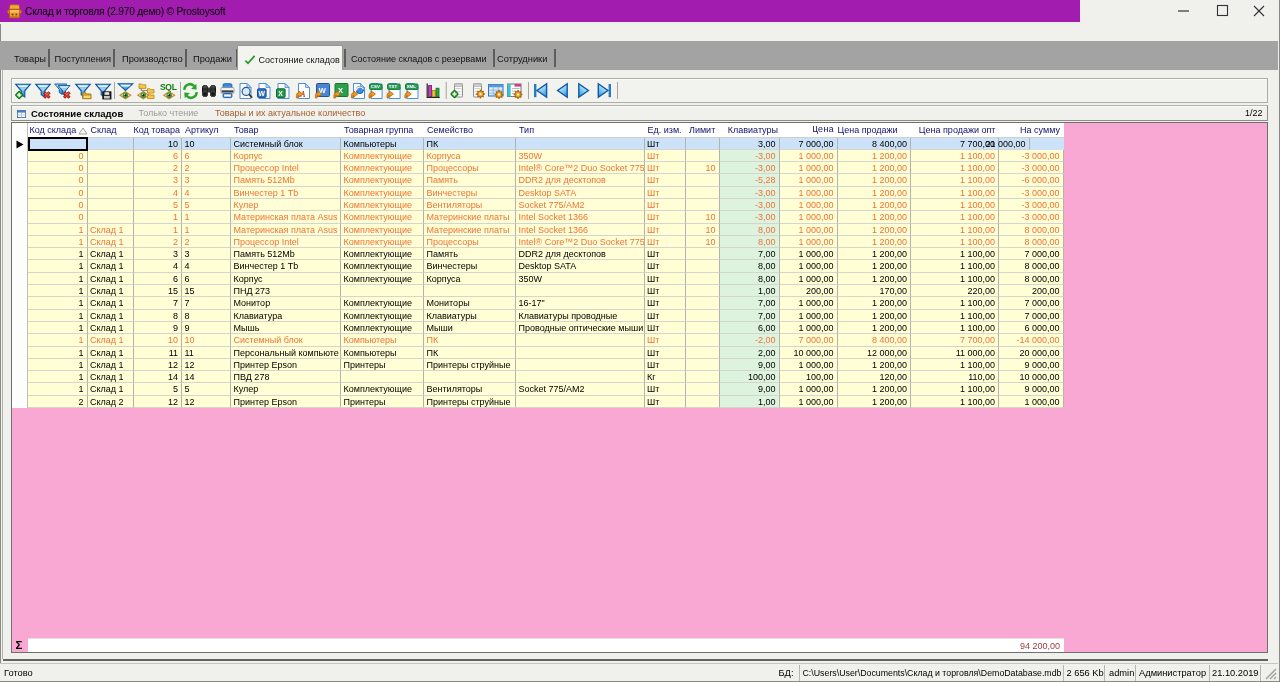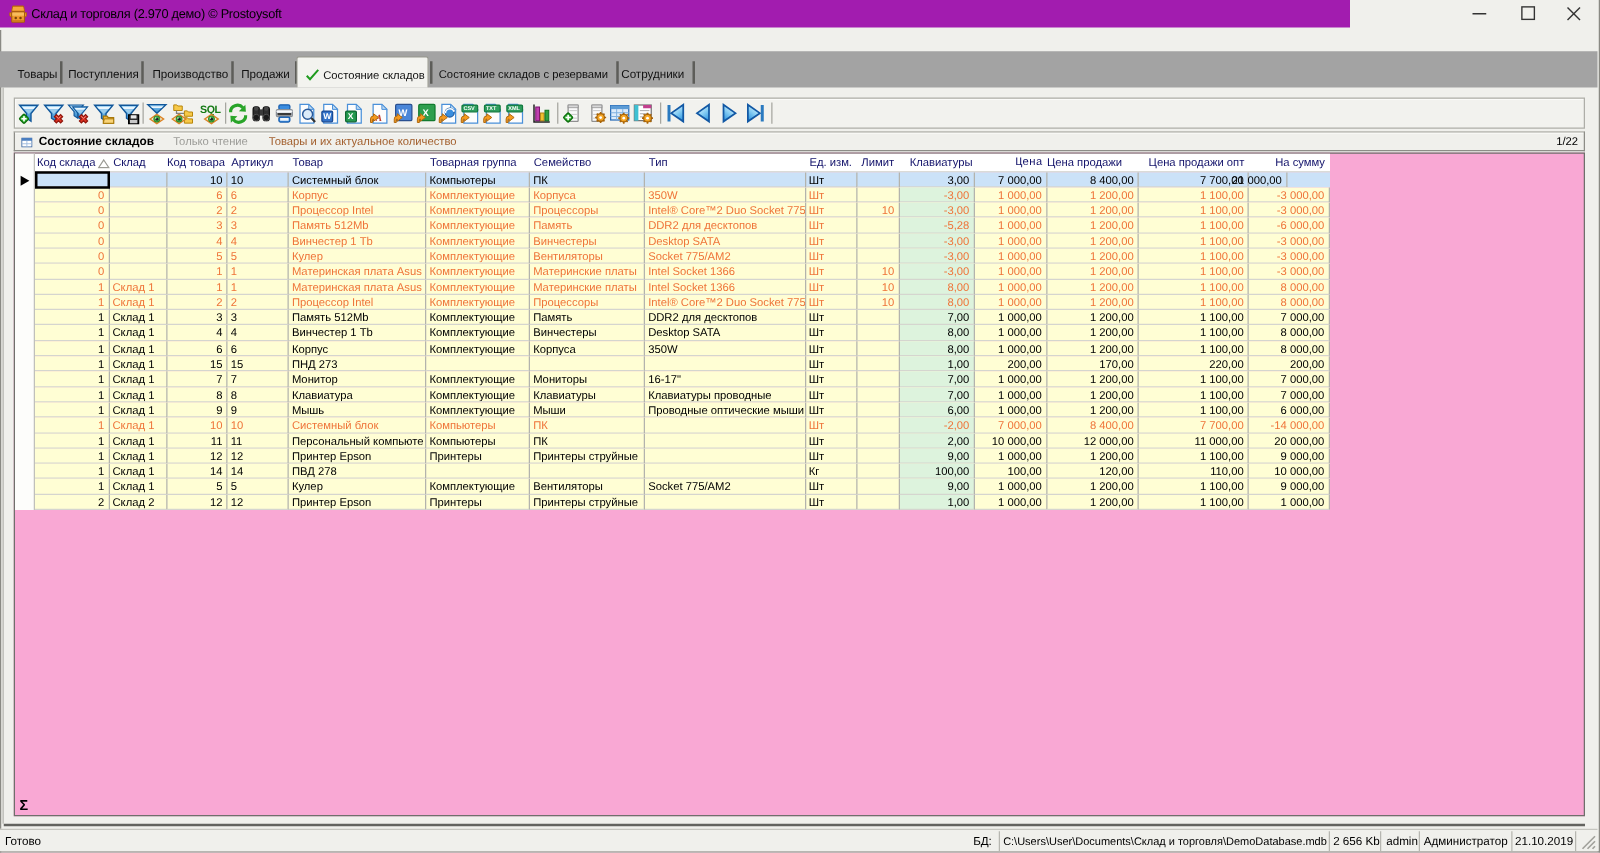--- a/index.html
+++ b/index.html
@@ -720,20 +720,23 @@
 <div class="c" style="left:616.5px;width:41.5px;">Шт</div>
 <div class="c ar" style="left:658.0px;width:33.5px;"></div>
 <div class="c ar g" style="left:691.5px;width:60.0px;">1,00</div>
 <div class="c ar" style="left:751.5px;width:58.0px;">1 000,00</div>
 <div class="c ar" style="left:809.5px;width:73.5px;">1 200,00</div>
 <div class="c ar" style="left:883.0px;width:88px;">1 100,00</div>
 <div class="c ar" style="left:971.0px;width:64.5px;">1 000,00</div>
 </div>
 </div>
 <div style="position:absolute;left:16px;top:14px;width:60px;height:13.5px;border:2px solid #000"></div>
+<div id="sumrow">
+        <span>94 200,00</span>
+      </div>
 <div id="sigma">Σ</div>
 </div>
 <div class="abs" id="botline"></div>
 <div class="abs" style="left:2px;top:70px;width:1px;height:589px;background:#b4b4ae"></div>
 <div class="abs" id="status">
 <span style="left:4px">Готово</span>
 <span style="left:778.5px">БД:</span>
 <div class="ssep" style="left:798.5px"></div>
 <div class="ssep" style="left:1062.5px"></div>
 <div class="ssep" style="left:1104px"></div>

